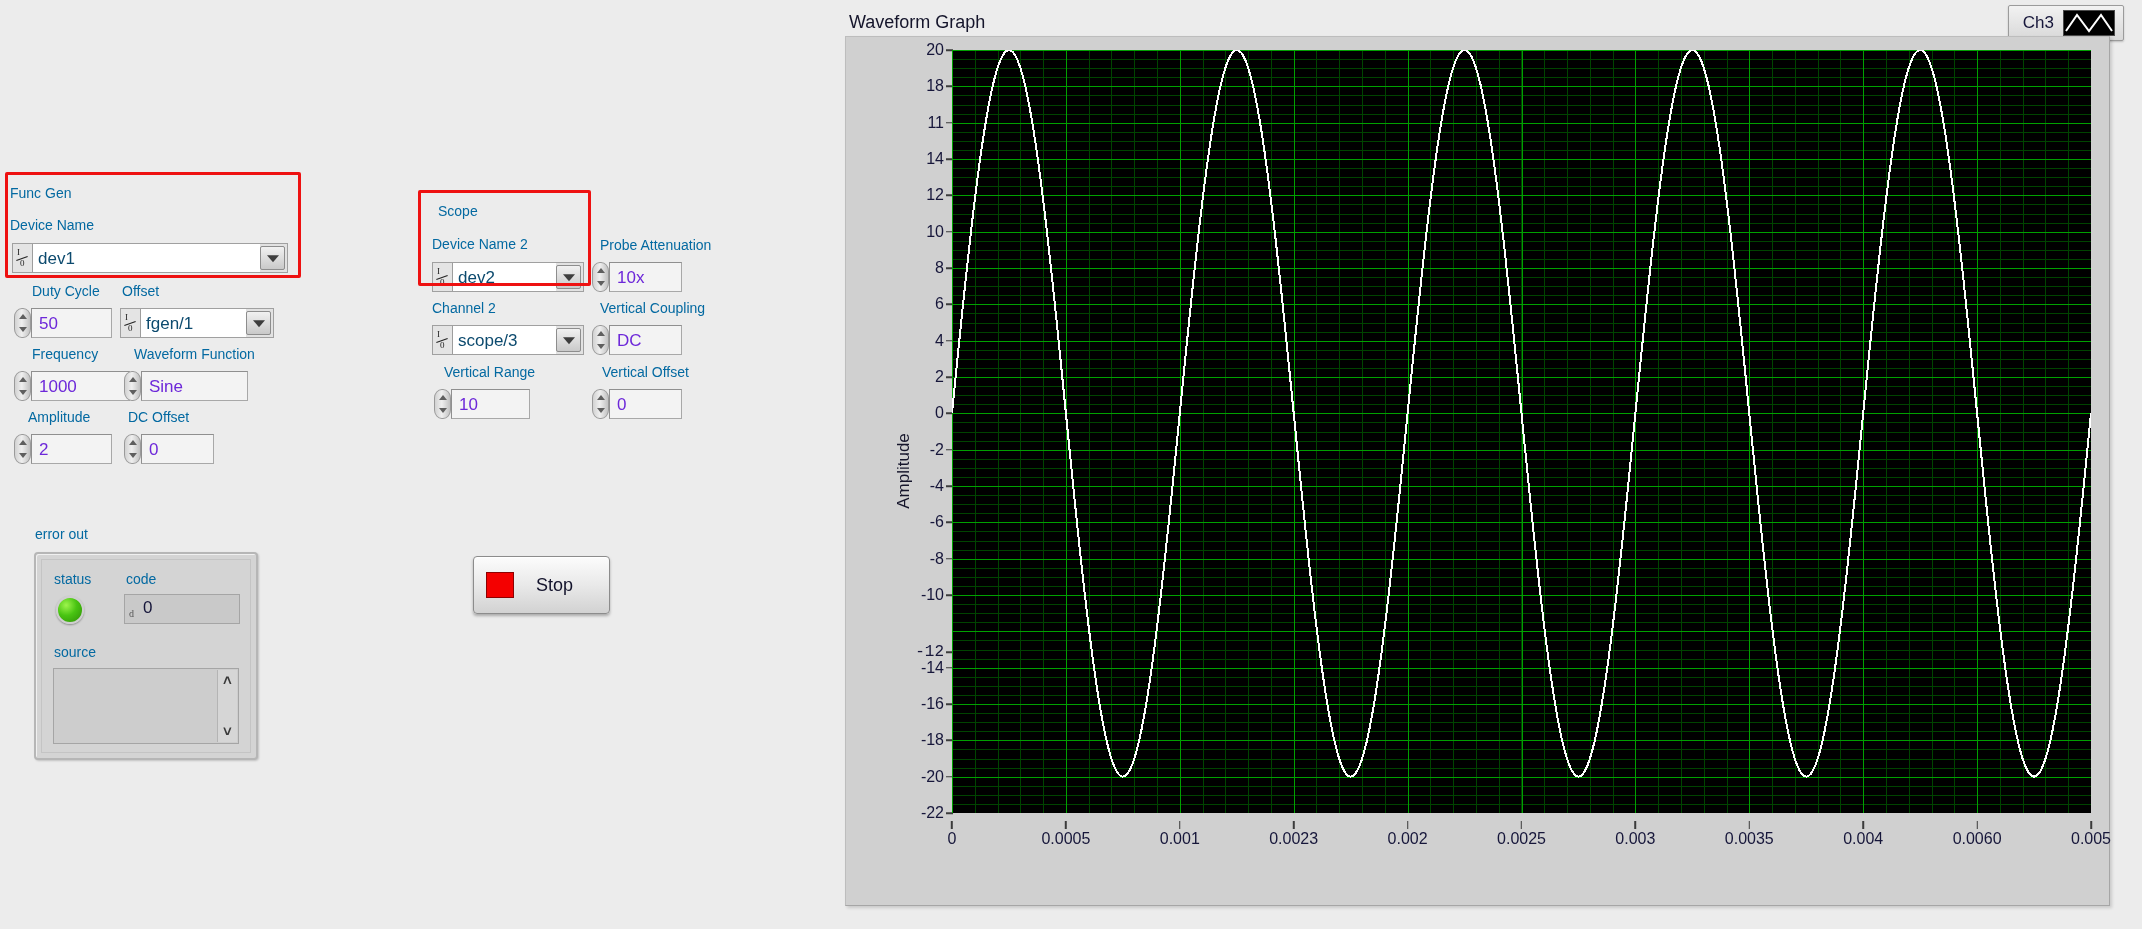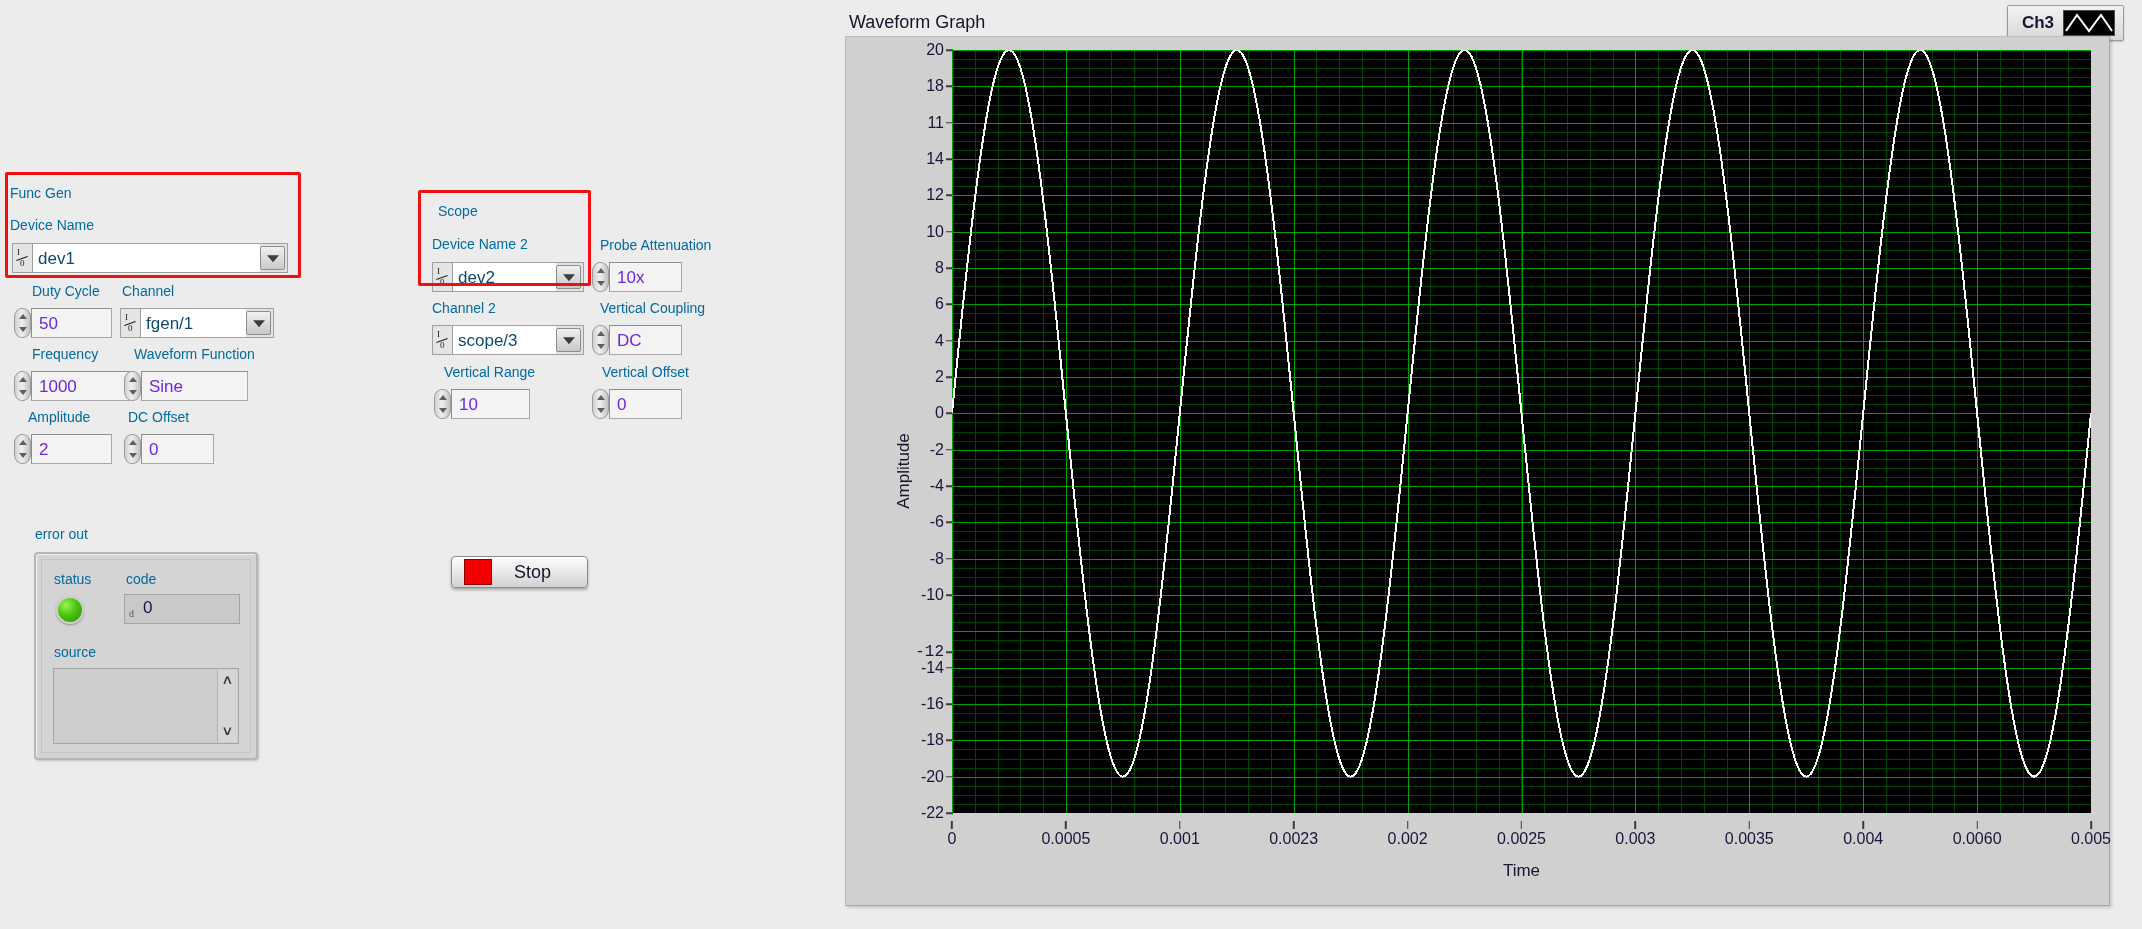--- a/index.html
+++ b/index.html
@@ -273,21 +273,21 @@
     top: 5px;
     display: flex;
     align-items: center;
     gap: 9px;
     background: linear-gradient(to bottom,#f2f2f2,#d8d8d8);
     border: 1px solid #9b9b9b;
     border-radius: 2px;
     padding: 4px 8px 4px 14px;
     box-shadow: 0 1px 2px rgba(0,0,0,.2);
   }
-  #legend .nm { font-size: 17px; color: #16163a; font-weight: bold; }
+  #legend .nm { font-size: 17px; color: #16163a; }
   #legend .plot-sym {
     width: 52px; height: 26px;
     background: #000;
     border: 1px solid #4a4a4a;
     box-sizing: border-box;
   }
 
   #plot-area {
     position: absolute;
     left: 106px;
@@ -368,21 +368,21 @@
       <span class="bar"></span>
       <i class="bot">0</i>
     </span>
   <span class="io-text">dev1</span>
   <span class="io-arrow"></span>
 </div>
 
 <div class="hl-box" style="left:5px; top:172px; width:296px; height:106px;"></div>
 
 <div class="abs lbl" style="left:32px; top:281px;">Duty Cycle</div>
-<div class="abs lbl" style="left:122px; top:281px;">Channel</div>
+<div class="abs lbl" style="left:122px; top:281px;">Offset</div>
 
 <div class="num-ctl" style="left:14px; top:308px; width:98px;">
   <span class="spinner"></span>
   <span class="num-field">50</span>
 </div>
 
 <div class="io-ctl" style="left:120px; top:308px; width:154px;">
   <span class="io-glyph">
       <i class="top">I</i>
       <span class="bar"></span>
@@ -480,21 +480,21 @@
   <span class="spinner"></span>
   <span class="num-field">10</span>
 </div>
 
 <div class="abs lbl" style="left:602px; top:362px;">Vertical Offset</div>
 <div class="num-ctl" style="left:592px; top:389px; width:90px;">
   <span class="spinner"></span>
   <span class="num-field">0</span>
 </div>
 
-<div class="stop-btn" style="left:451px; top:556px; width:137px; height:32px;">
+<div class="stop-btn" style="left:473px; top:556px; width:137px; height:58px;">
   <span class="stop-swatch"></span>
   <span class="stop-text">Stop</span>
 </div>
 
 <div id="graph-title">Waveform Graph</div>
 
 <div id="legend">
   <span class="nm">Ch3</span>
   <span class="plot-sym">
     <svg width="50" height="24" viewBox="0 0 50 24">
@@ -713,14 +713,13 @@
       <div class="xtick" style="left: 333.8px; top: 794px;">0.001</div>
       <div class="xtick" style="left: 447.7px; top: 794px;">0.0023</div>
       <div class="xtick" style="left: 561.6px; top: 794px;">0.002</div>
       <div class="xtick" style="left: 675.5px; top: 794px;">0.0025</div>
       <div class="xtick" style="left: 789.4px; top: 794px;">0.003</div>
       <div class="xtick" style="left: 903.3px; top: 794px;">0.0035</div>
       <div class="xtick" style="left: 1017.2px; top: 794px;">0.004</div>
       <div class="xtick" style="left: 1131.1px; top: 794px;">0.0060</div>
       <div class="xtick" style="left: 1245px; top: 794px;">0.005</div>
     </div>
-  <div id="xlabel">Time</div>
 </div>
 
 </body></html>

